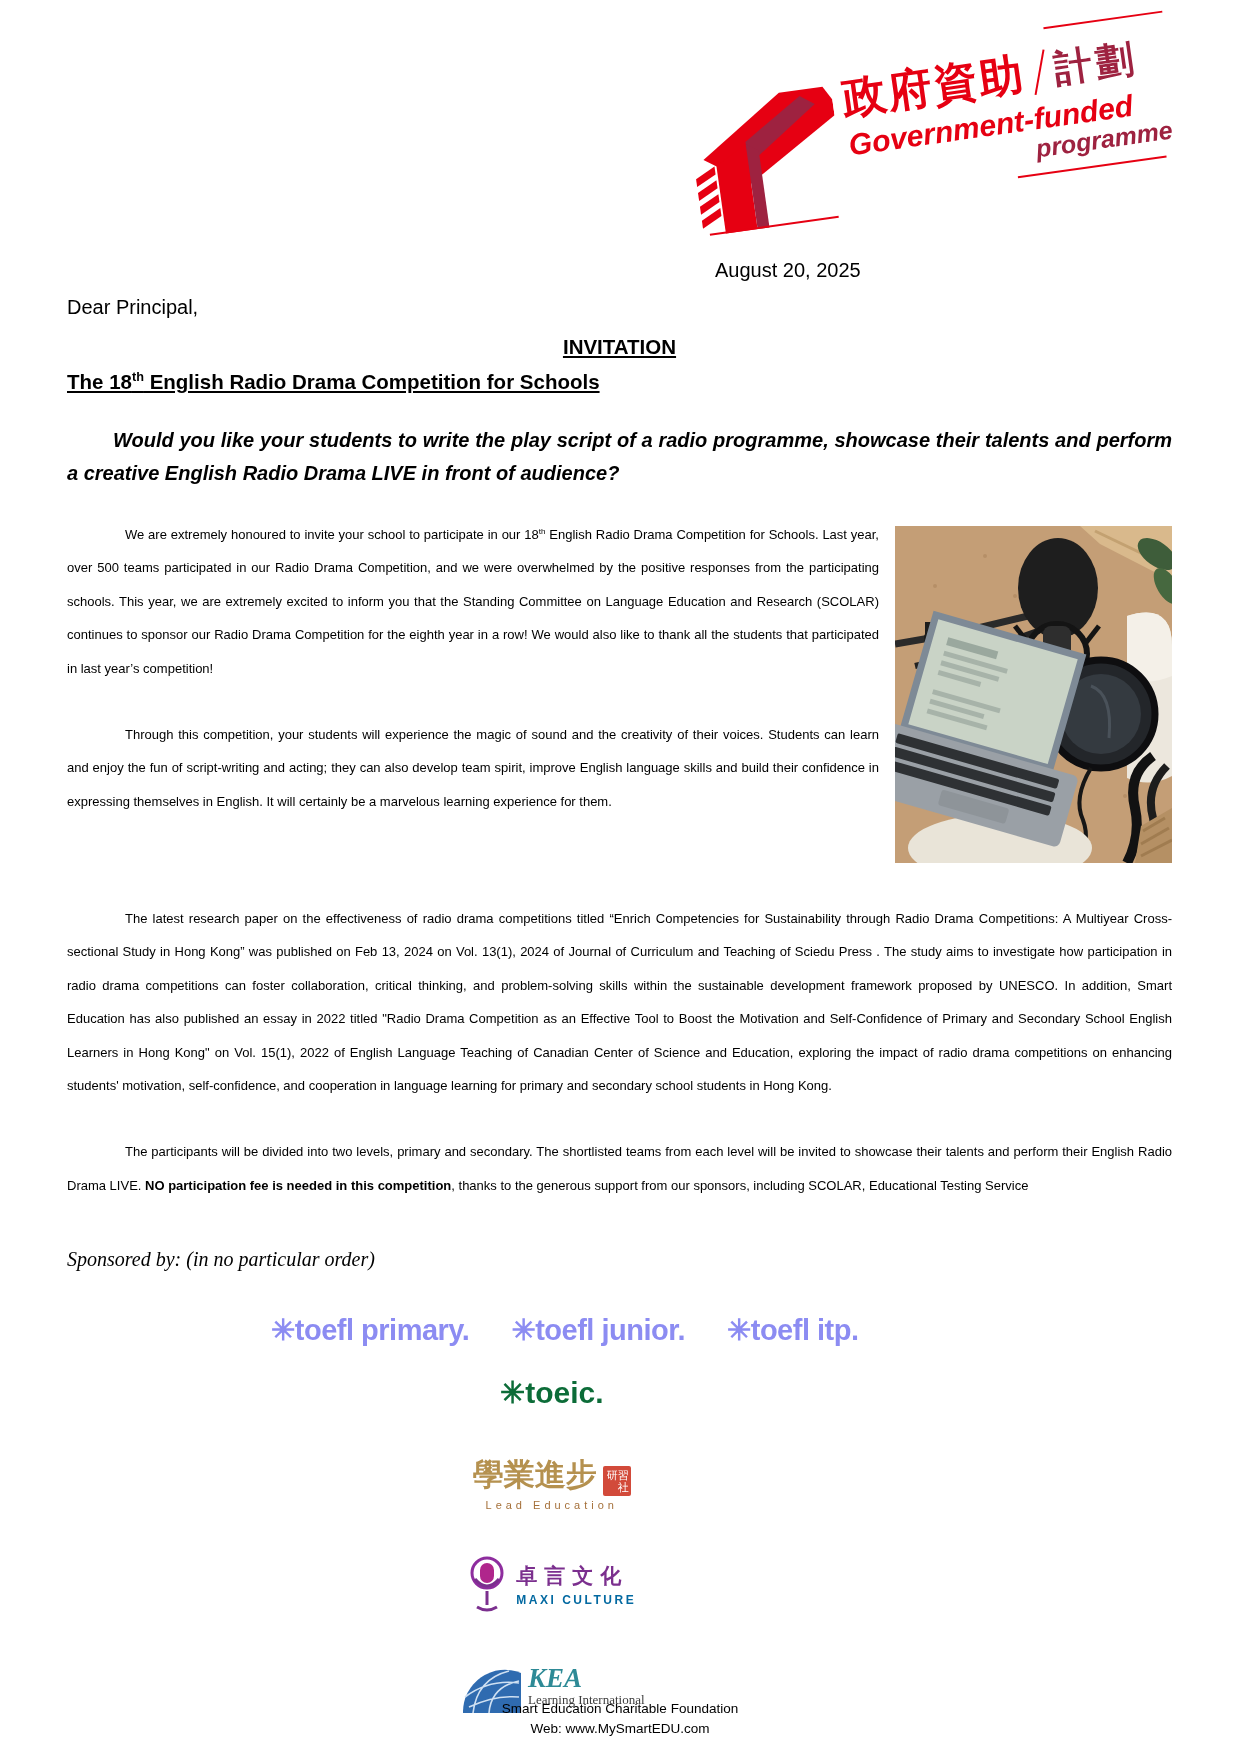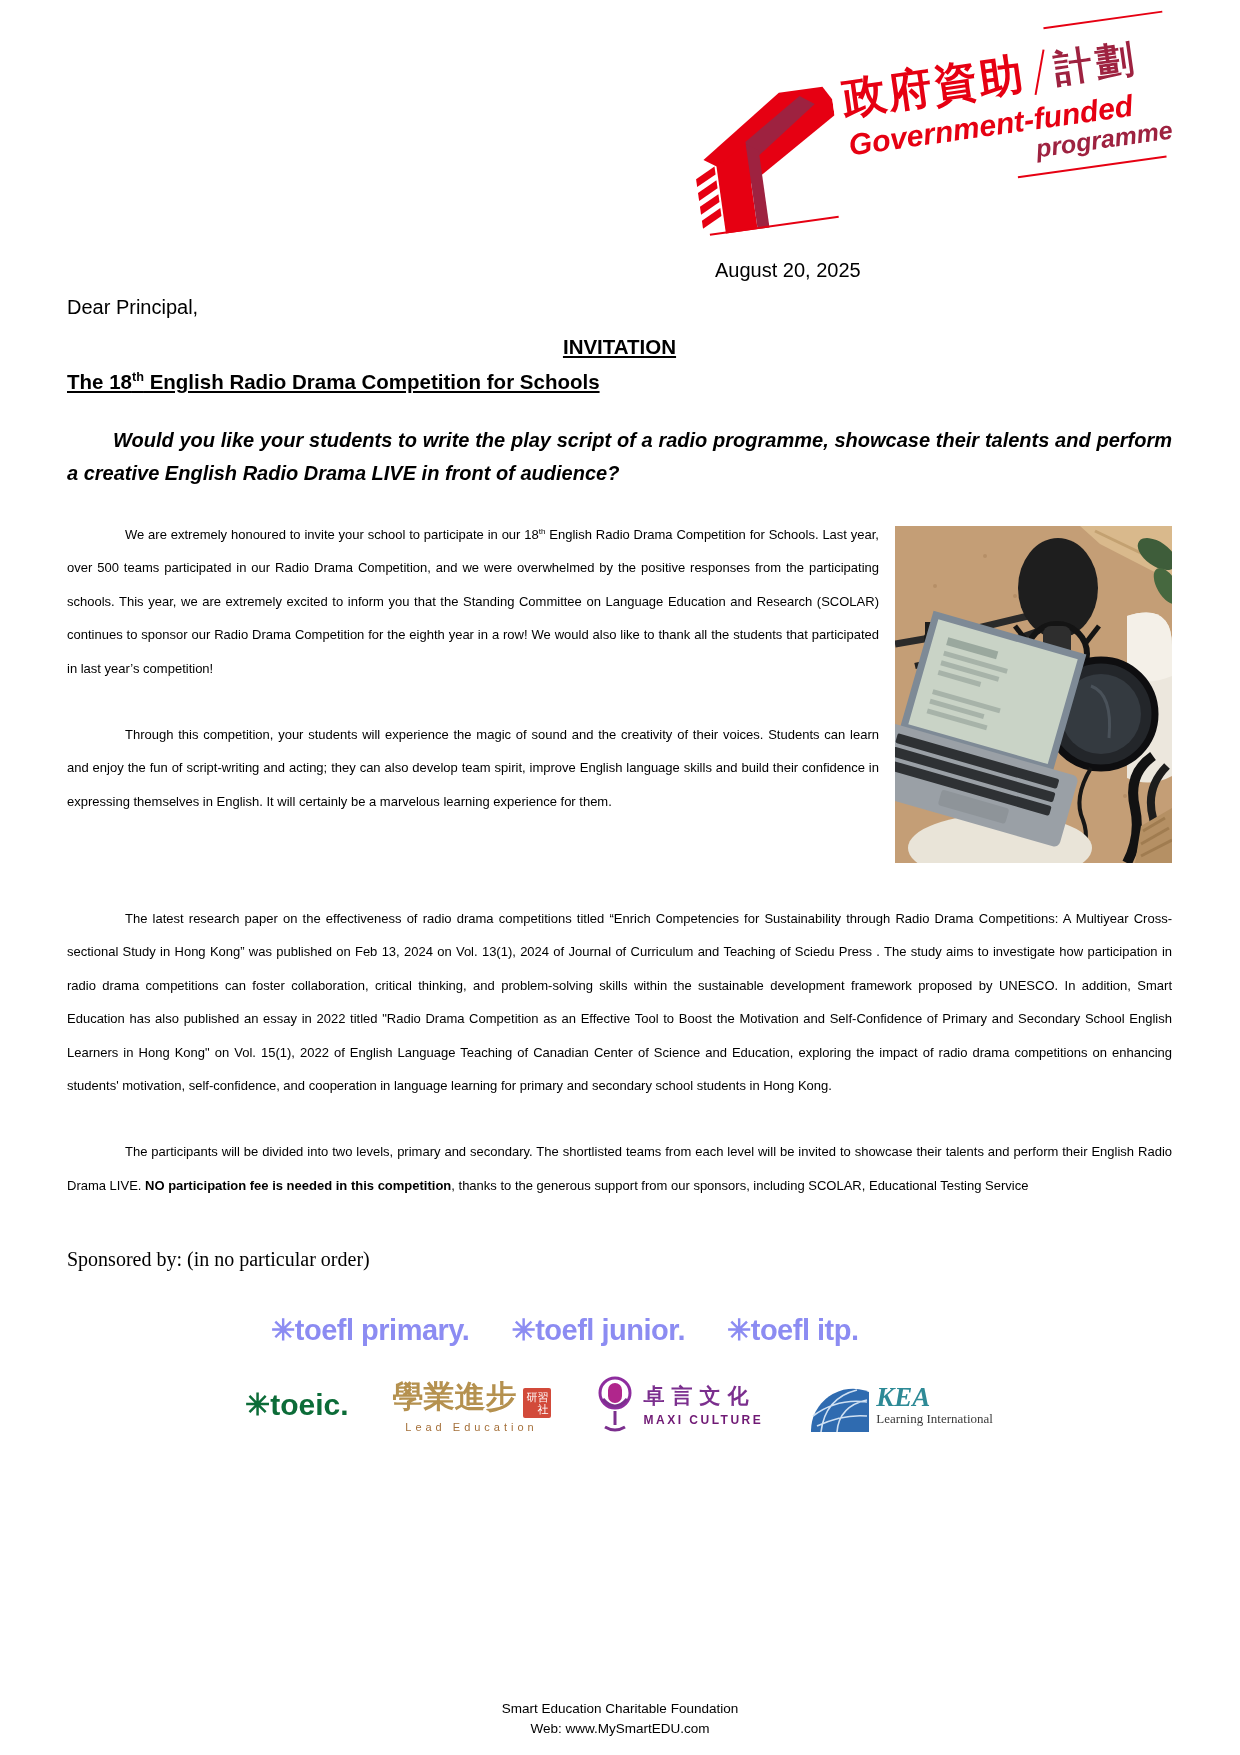--- a/index.html
+++ b/index.html
@@ -71,44 +71,44 @@
   }
   .wrap-block { margin-top:28px; }
   .wrap-block::after { content:""; display:block; clear:both; }
   .photo-wrap { float:right; width:277px; height:337px; margin:8px 0 6px 16px; }
   .photo-wrap svg { display:block; }
   p.body {
     font-size:13px; line-height:33.4px; text-align:justify; text-indent:58px;
   }
   p.body + p.body { margin-top:33px; }
   .p-gap { margin-top:33px; }
-  .sponsored { font-family:"Liberation Serif", serif; font-size:20px; margin-top:46px; }
+  .sponsored { font-family:"Liberation Serif", serif; font-size:20px; margin-top:46px;font-style:italic; }
 
   
   .sponsors { margin:38px 0 0 178px; display:flex; gap:26px; height:170px; }
   .scolar { width:92px; text-align:center; }
   .scolar-name { font-family:"Liberation Serif", serif; letter-spacing:6px; font-size:16px; color:#3a3a3a; margin-top:7px; white-space:nowrap; }
   .scolar-zh { letter-spacing:11px; font-size:15px; color:#5a5a5a; margin-top:5px; white-space:nowrap; }
   .logo-grid { display:flex; flex-direction:column; gap:24px; padding-top:4px; }
   .lrow { display:flex; align-items:center; }
   .lrow.r1 { gap:42px; padding-left:26px; }
-  .lrow.r2 { gap:44px; margin-top:4px; }
+  .lrow.r2 { gap:44px; margin-top:4px;flex-direction:column; }
   .toefl { color:#8c8cf2; font-weight:700; font-size:29px; letter-spacing:-0.5px; white-space:nowrap; }
   .toeic { color:#0c6c38; font-weight:800; font-size:30px; white-space:nowrap; }
   .lead { text-align:center; }
   .lead-top { display:flex; align-items:flex-end; gap:6px; justify-content:center; }
   .lead-zh { color:#b5914f; font-weight:700; font-size:31px; white-space:nowrap; font-family:"Liberation Serif", serif; }
   .lead-seal {
     background:#d24a3a; color:#fff; font-size:11px; line-height:12px; width:28px;
     padding:3px 2px; border-radius:2px; display:inline-block; text-align:right;
   }
   .lead-en { color:#a5703a; font-size:11px; letter-spacing:4px; margin-top:3px; white-space:nowrap; }
   .maxi { display:flex; align-items:center; gap:9px; }
   .maxi-text .zh { color:#7b2f8e; font-size:21px; letter-spacing:7px; font-weight:700; white-space:nowrap; }
-  .maxi-text .en { color:#701a75; font-size:12px; letter-spacing:2.5px; font-weight:700; margin-top:3px; white-space:nowrap; }
+  .maxi-text .en { color:#0369a1; font-size:12px; letter-spacing:2.5px; font-weight:700; margin-top:3px; white-space:nowrap; }
   .kea { display:flex; align-items:center; gap:7px; }
   .kea-text .name { color:#2e8a96; font-size:27px; font-family:"Liberation Serif", serif; font-style:italic; font-weight:700; }
   .kea-text .sub { color:#3b3b3b; font-size:13px; font-family:"Liberation Serif", serif; margin-top:-2px; white-space:nowrap; }
 
   
   .footer { position:absolute; left:0; right:0; bottom:16px; text-align:center; font-size:13.5px; line-height:20px; color:#000; }
   .footer .seg { display:inline-block; }
   .footer .seg + .seg { margin-left:18px; }
   .footer .seg.fax { margin-left:40px; }
 </style>

